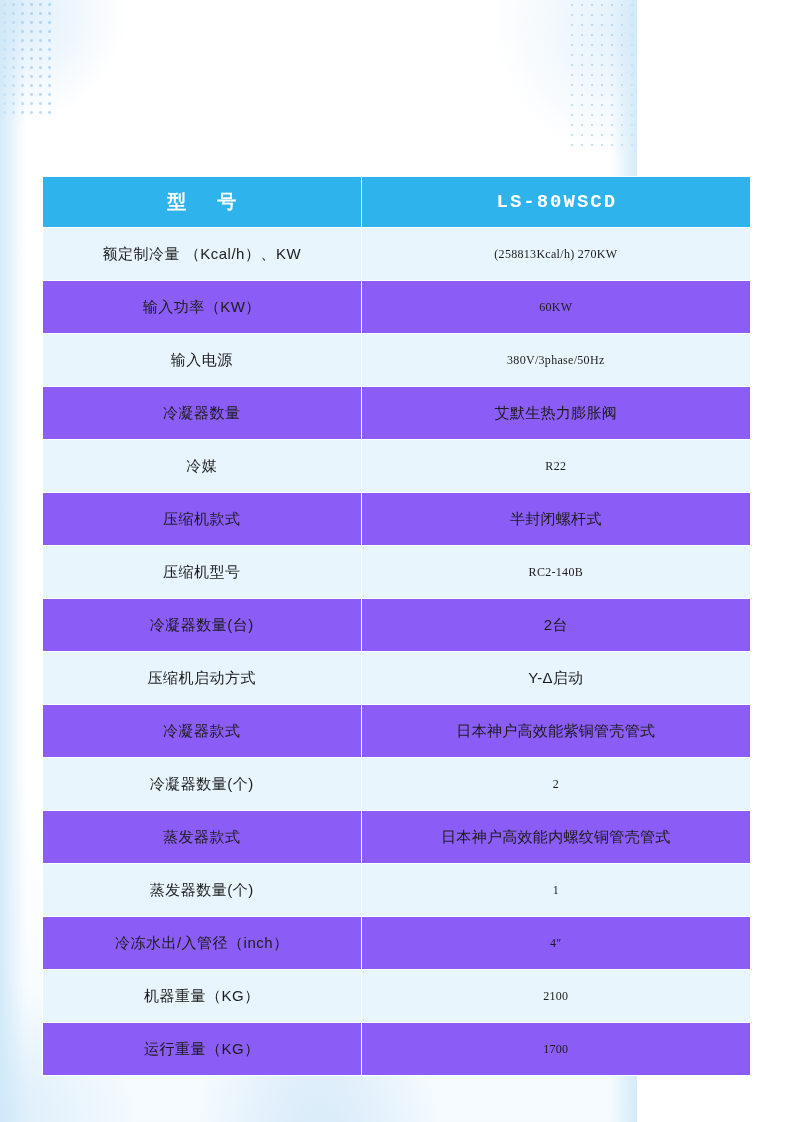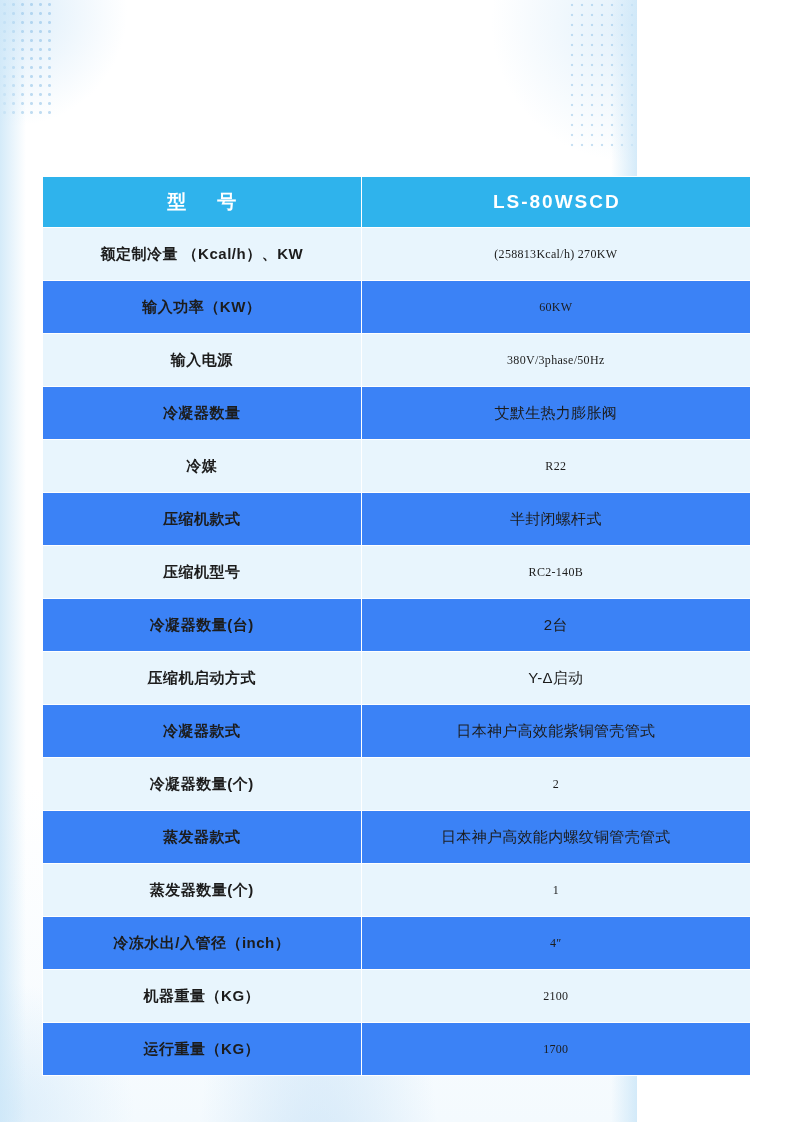--- a/index.html
+++ b/index.html
@@ -120,30 +120,30 @@
     background: #2fb3ec;
     color: #ffffff;
     font-weight: bold;
     font-size: 19px;
     height: 50px;
     letter-spacing: 6px;
     text-indent: 6px;
     border-color: #ffffff;
   }
   tr.header-row td.hdr-value {
-    font-family: Liberation Sans, sans-serif;
+    font-family: Liberation Mono, monospace;
     letter-spacing: 2px;
     text-indent: 2px;
   }
 
-  tr.row-a td { background: #3b82f6; }
+  tr.row-a td { background: #8b5cf6; }
   tr.row-b td { background: #e8f5fd; }
 
   td.label {
-    font-weight: bold;
+    font-weight: normal;
     font-size: 15px;
     letter-spacing: 0.5px;
   }
   td.value {
     font-size: 15px;
     letter-spacing: 0.3px;
   }
   td.value.latin {
     font-family: "Liberation Serif", serif;
     font-size: 12px;

